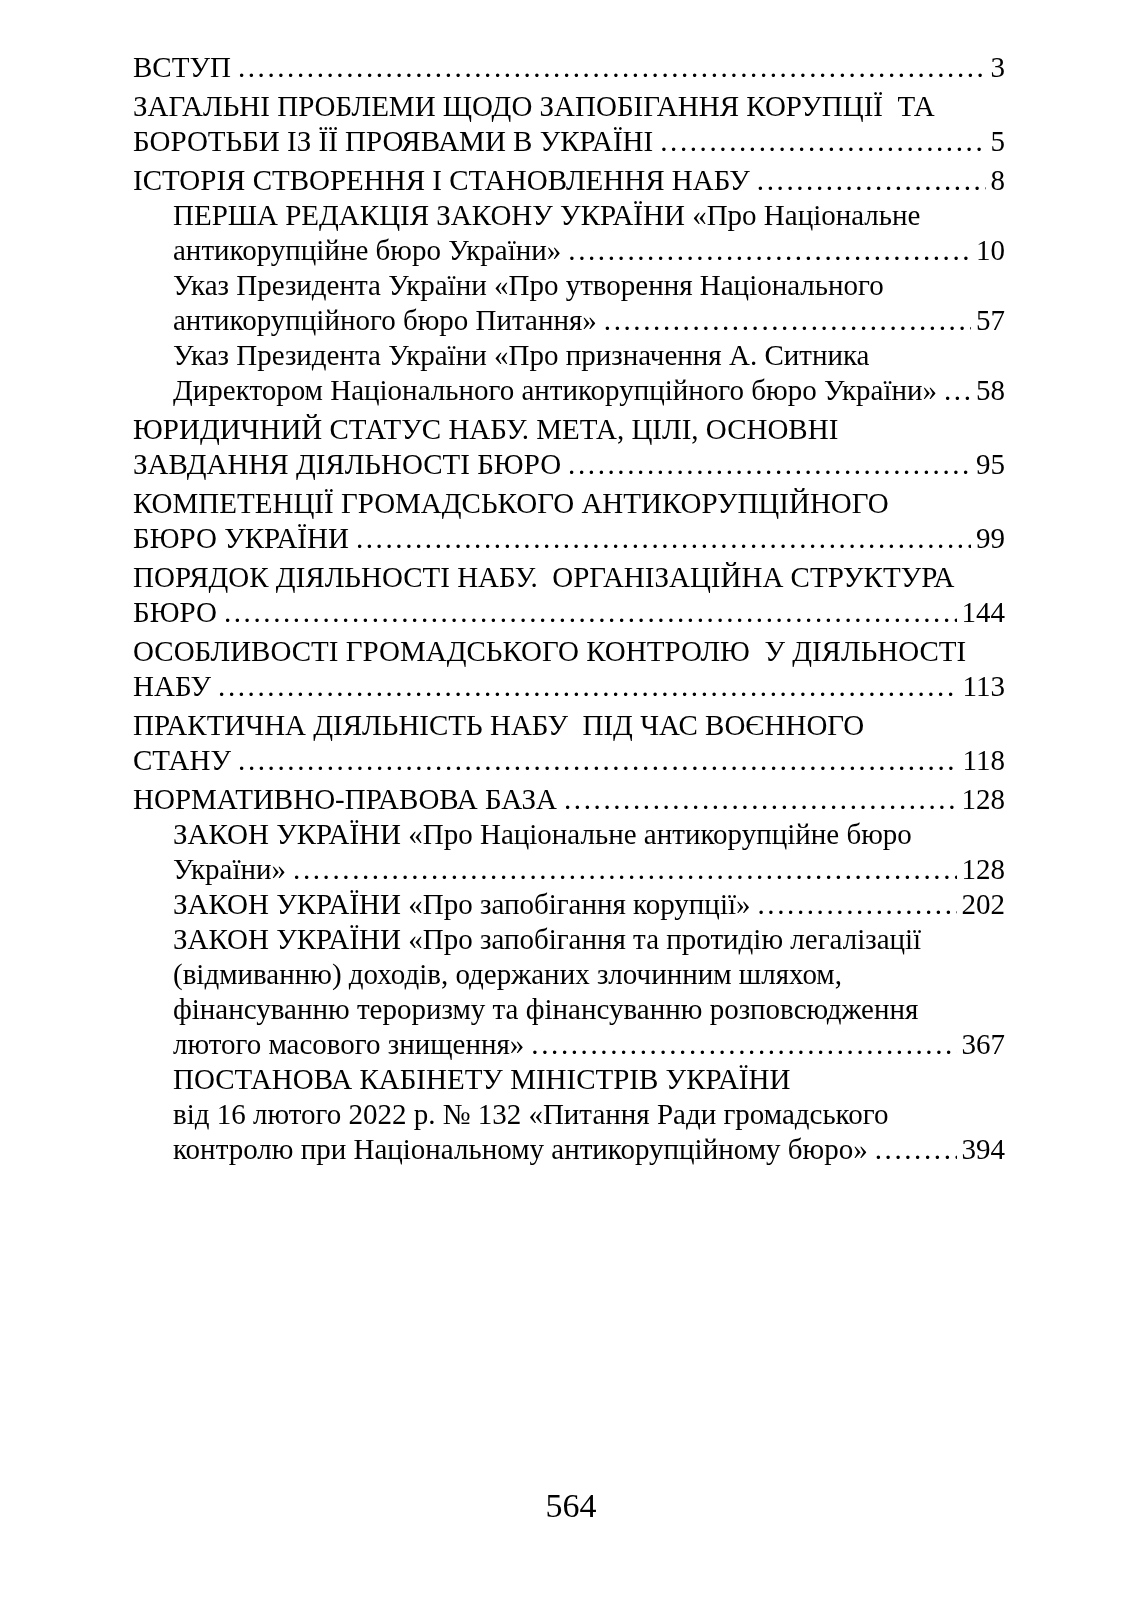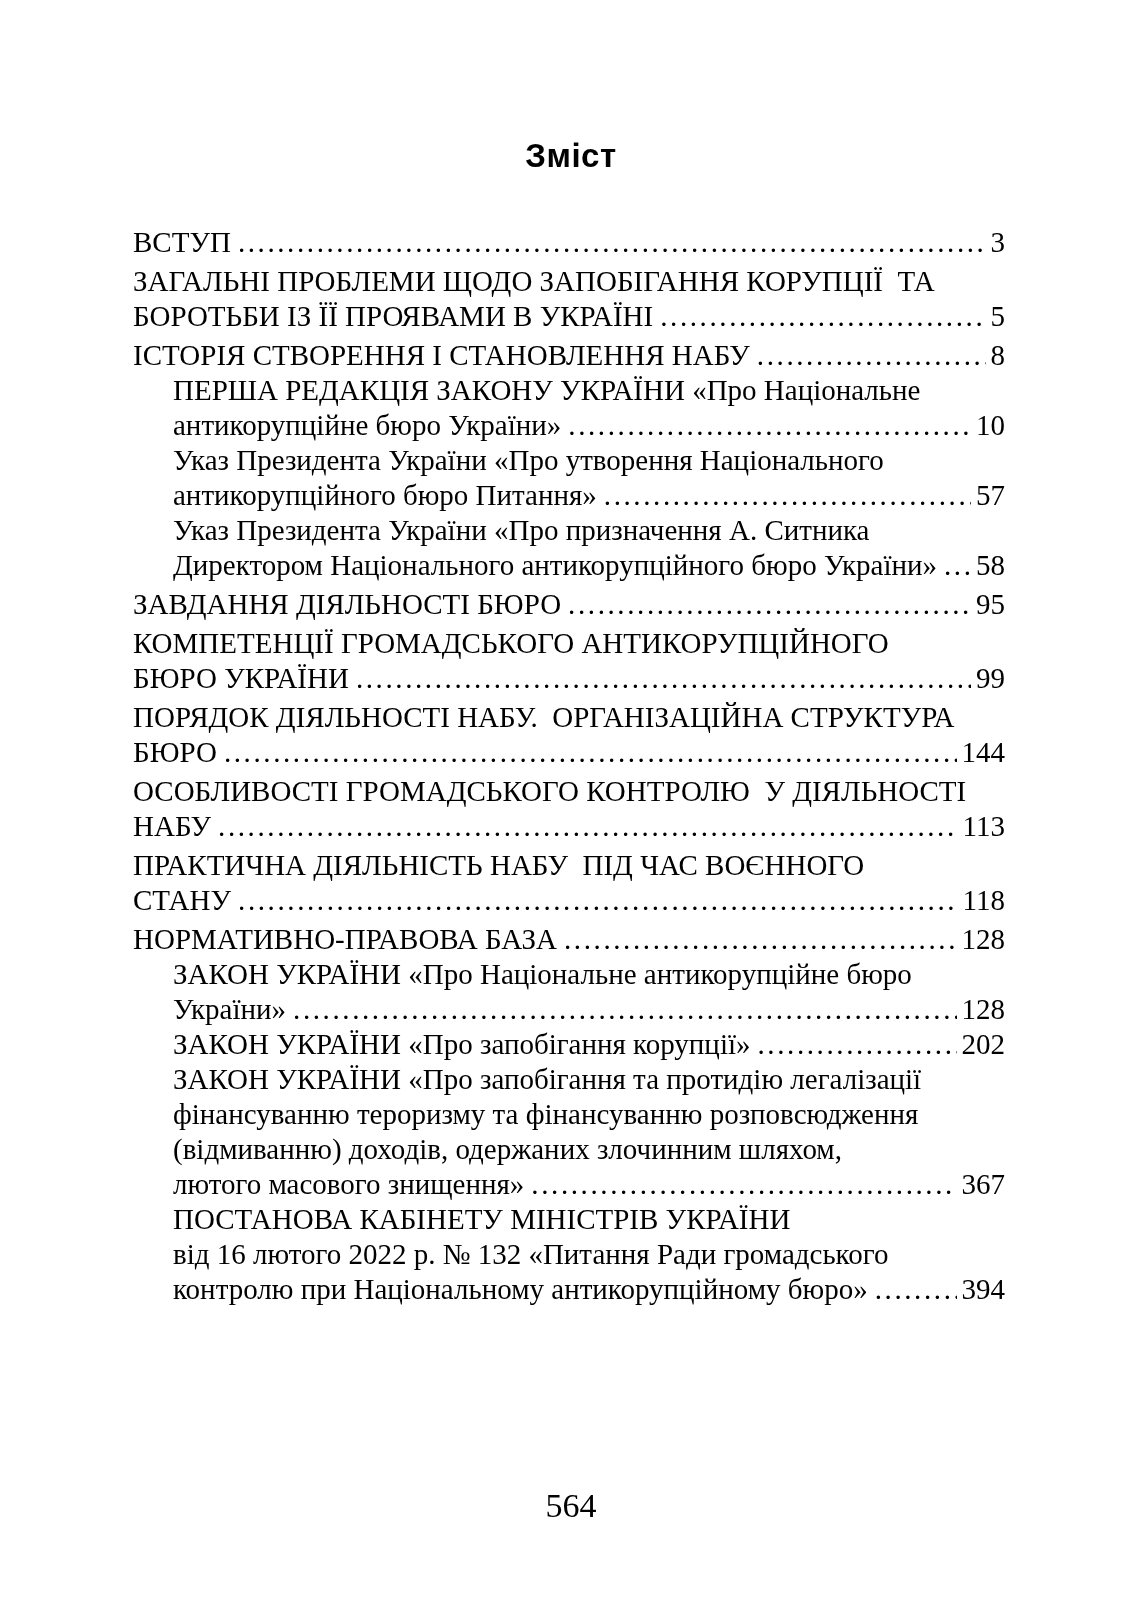--- a/index.html
+++ b/index.html
@@ -57,21 +57,20 @@
     width: 100%;
     text-align: center;
     font-size: 34px;
     line-height: 35px;
   }
 </style>
 </head>
 <body>
 
 <div class="sheet">
-  <h1 class="title">Зміст</h1>
   <div class="toc" id="toc">
       <div class="entry l0 first">
         <div class="line flexline"><span class="t">ВСТУП</span><span class="leader"></span><span class="pg">3</span></div>
       </div>
       <div class="entry l0">
         <div class="line">ЗАГАЛЬНІ ПРОБЛЕМИ ЩОДО ЗАПОБІГАННЯ КОРУПЦІЇ  ТА</div>
         <div class="line flexline"><span class="t">БОРОТЬБИ ІЗ ЇЇ ПРОЯВАМИ В УКРАЇНІ</span><span class="leader"></span><span class="pg">5</span></div>
       </div>
       <div class="entry l0">
         <div class="line flexline"><span class="t">ІСТОРІЯ СТВОРЕННЯ І СТАНОВЛЕННЯ НАБУ</span><span class="leader"></span><span class="pg">8</span></div>
@@ -82,20 +81,21 @@
       </div>
       <div class="entry l1">
         <div class="line">Указ Президента України «Про утворення Національного</div>
         <div class="line flexline"><span class="t">антикорупційного бюро Питання»</span><span class="leader"></span><span class="pg">57</span></div>
       </div>
       <div class="entry l1">
         <div class="line">Указ Президента України «Про призначення А. Ситника</div>
         <div class="line flexline"><span class="t">Директором Національного антикорупційного бюро України»</span><span class="leader"></span><span class="pg">58</span></div>
       </div>
       <div class="entry l0">
+        <div class="line">ЮРИДИЧНИЙ СТАТУС НАБУ. МЕТА, ЦІЛІ, ОСНОВНІ</div>
         <div class="line flexline"><span class="t">ЗАВДАННЯ ДІЯЛЬНОСТІ БЮРО</span><span class="leader"></span><span class="pg">95</span></div>
       </div>
       <div class="entry l0">
         <div class="line">КОМПЕТЕНЦІЇ ГРОМАДСЬКОГО АНТИКОРУПЦІЙНОГО</div>
         <div class="line flexline"><span class="t">БЮРО УКРАЇНИ</span><span class="leader"></span><span class="pg">99</span></div>
       </div>
       <div class="entry l0">
         <div class="line">ПОРЯДОК ДІЯЛЬНОСТІ НАБУ.  ОРГАНІЗАЦІЙНА СТРУКТУРА</div>
         <div class="line flexline"><span class="t">БЮРО</span><span class="leader"></span><span class="pg">144</span></div>
       </div>
@@ -112,22 +112,22 @@
       </div>
       <div class="entry l1">
         <div class="line">ЗАКОН УКРАЇНИ «Про Національне антикорупційне бюро</div>
         <div class="line flexline"><span class="t">України»</span><span class="leader"></span><span class="pg">128</span></div>
       </div>
       <div class="entry l1">
         <div class="line flexline"><span class="t">ЗАКОН УКРАЇНИ «Про запобігання корупції»</span><span class="leader"></span><span class="pg">202</span></div>
       </div>
       <div class="entry l1">
         <div class="line">ЗАКОН УКРАЇНИ «Про запобігання та протидію легалізації</div>
+        <div class="line">(відмиванню) доходів, одержаних злочинним шляхом,</div>
         <div class="line">фінансуванню тероризму та фінансуванню розповсюдження</div>
-        <div class="line">(відмиванню) доходів, одержаних злочинним шляхом,</div>
         <div class="line flexline"><span class="t">лютого масового знищення»</span><span class="leader"></span><span class="pg">367</span></div>
       </div>
       <div class="entry l1">
         <div class="line">ПОСТАНОВА КАБІНЕТУ МІНІСТРІВ УКРАЇНИ</div>
         <div class="line">від 16 лютого 2022 р. № 132 «Питання Ради громадського</div>
         <div class="line flexline"><span class="t">контролю при Національному антикорупційному бюро»</span><span class="leader"></span><span class="pg">394</span></div>
       </div>
     </div>
   <div class="folio">564</div>
 </div>

